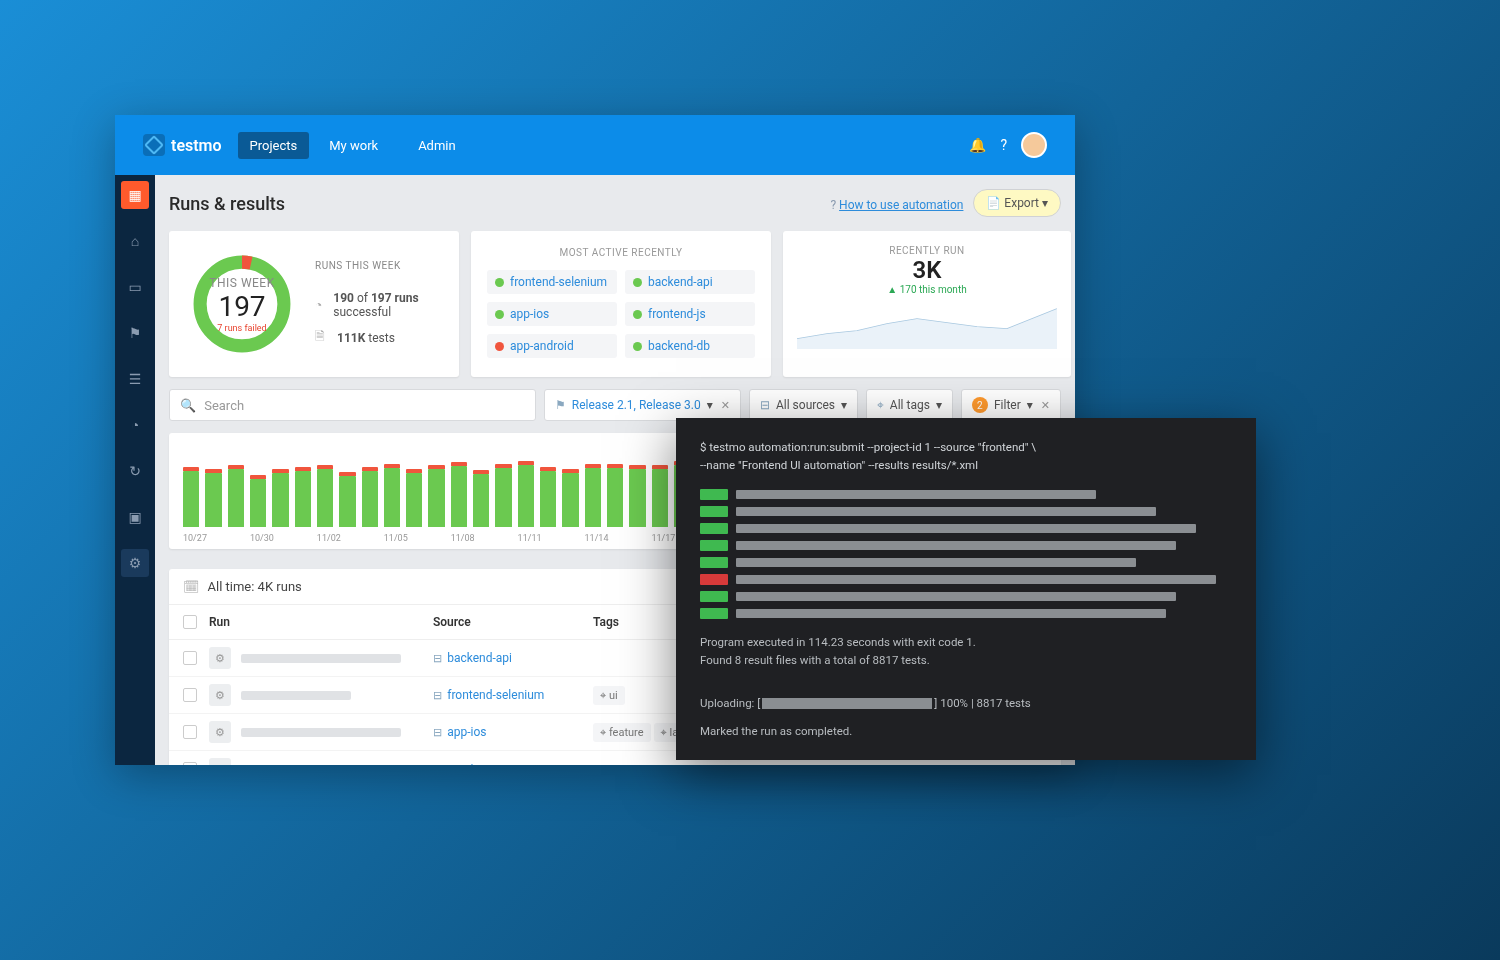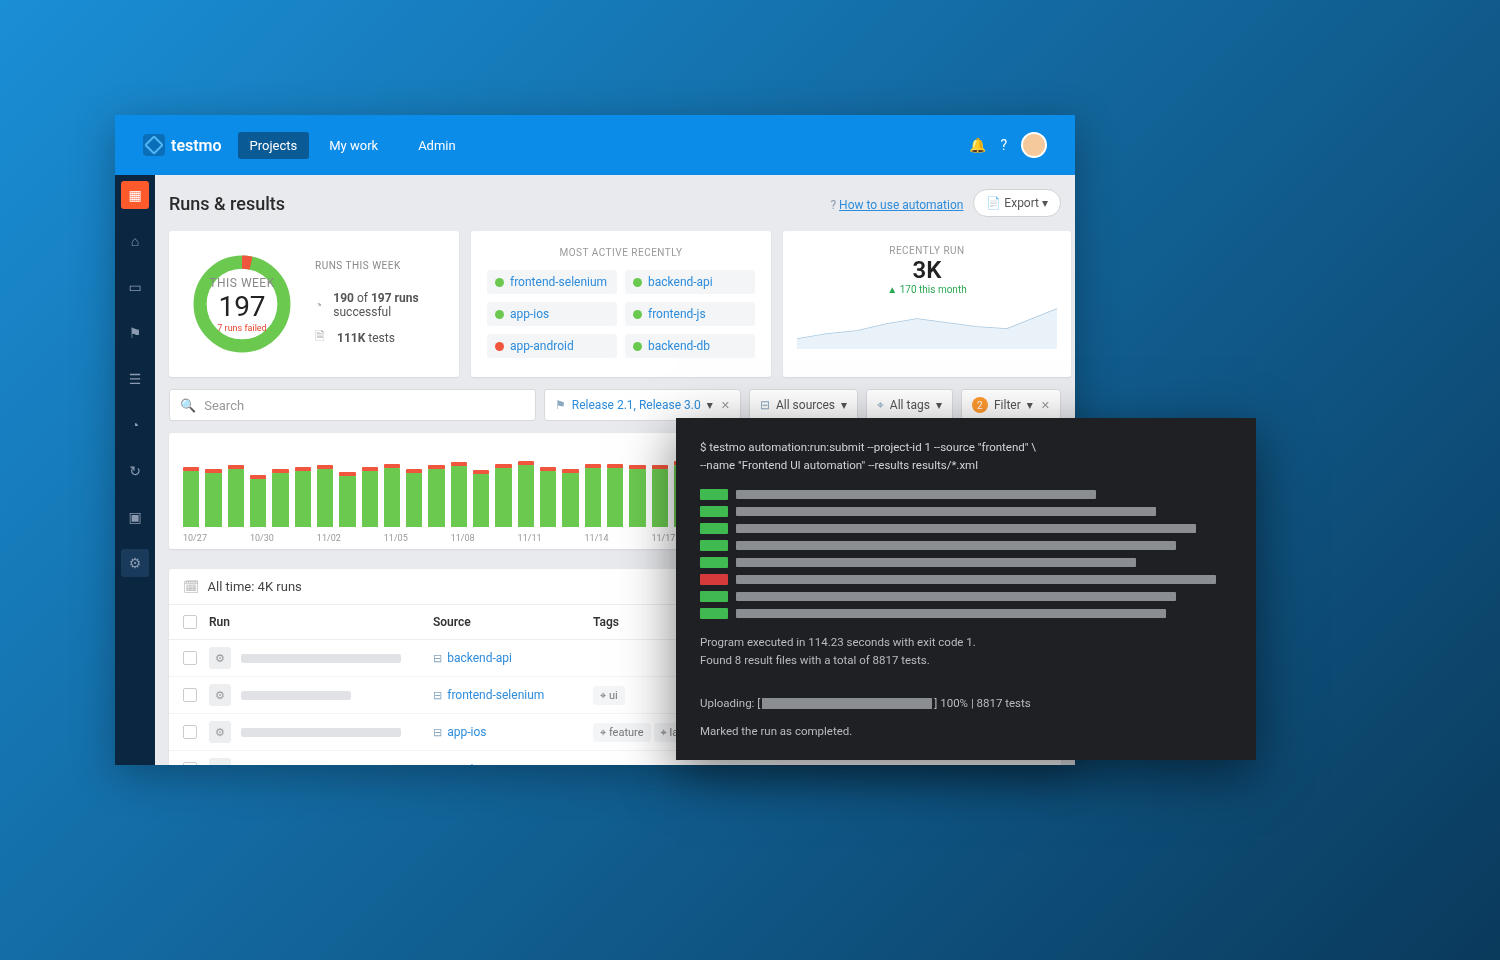--- a/index.html
+++ b/index.html
@@ -18,21 +18,21 @@
 .sidebar{width:40px;background:#0b2640;display:flex;flex-direction:column;align-items:center;padding-top:6px;gap:18px}
 .sidebar-item{width:28px;height:28px;display:flex;align-items:center;justify-content:center;color:#8a9bb0;font-size:14px;cursor:pointer;border-radius:3px}
 .sidebar-item.active{background:#ff5a2c;color:#fff}
 .sidebar-item.highlighted{background:#1a3a5c}
 .main{flex:1;background:#e8eaed;overflow:auto;padding:0 14px 14px}
 .page-header{display:flex;align-items:center;padding:14px 0}
 .page-title{font-size:18px;color:#2a2a2a;font-weight:500}
 .header-actions{margin-left:auto;display:flex;gap:10px;align-items:center}
 .help-link{color:#2d8cdb;font-size:12px;text-decoration:underline;cursor:pointer}
 .help-icon{color:#8a9bb0;font-size:12px;margin-right:3px}
-.export-btn{padding:6px 12px;background:#ffffff;border:1px solid #d0d2d5;border-radius:14px;font-size:12px;color:#555;cursor:pointer}
+.export-btn{padding:6px 12px;background:#fef9c3;border:1px solid #d0d2d5;border-radius:14px;font-size:12px;color:#555;cursor:pointer}
 .cards-row{display:flex;gap:12px;margin-bottom:12px}
 .card{background:#fff;border-radius:3px;box-shadow:0 1px 2px rgba(0,0,0,0.08)}
 .card-week{flex:0 0 290px;padding:18px;display:flex;gap:18px;align-items:center}
 .donut{width:110px;height:110px;position:relative}
 .donut svg{width:110px;height:110px;transform:rotate(-90deg)}
 .donut-center{position:absolute;inset:0;display:flex;flex-direction:column;align-items:center;justify-content:center}
 .donut-label{font-size:12px;color:#888;letter-spacing:0.5px}
 .donut-value{font-size:28px;font-weight:400;color:#222}
 .donut-fail{font-size:9px;color:#e8432e}
 .week-stats{display:flex;flex-direction:column;gap:8px}

